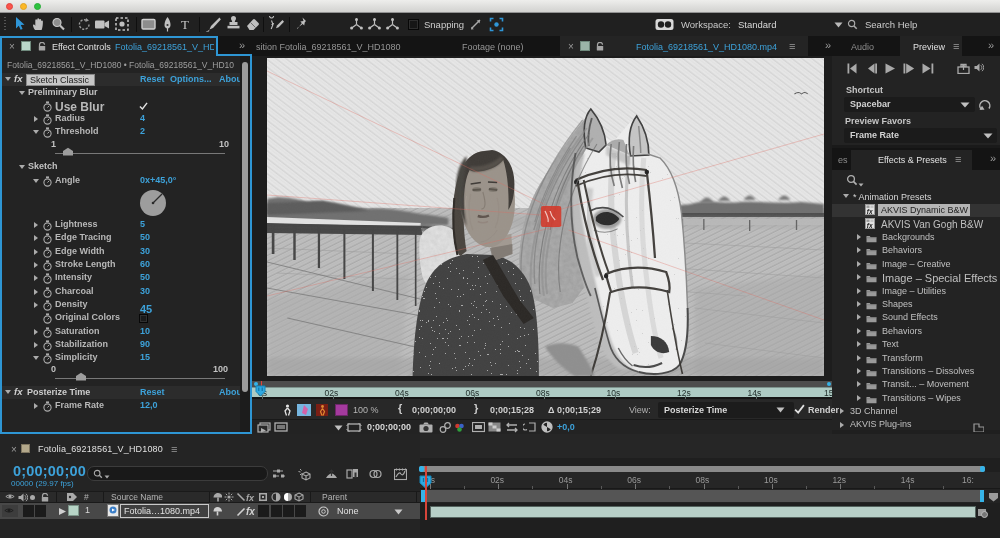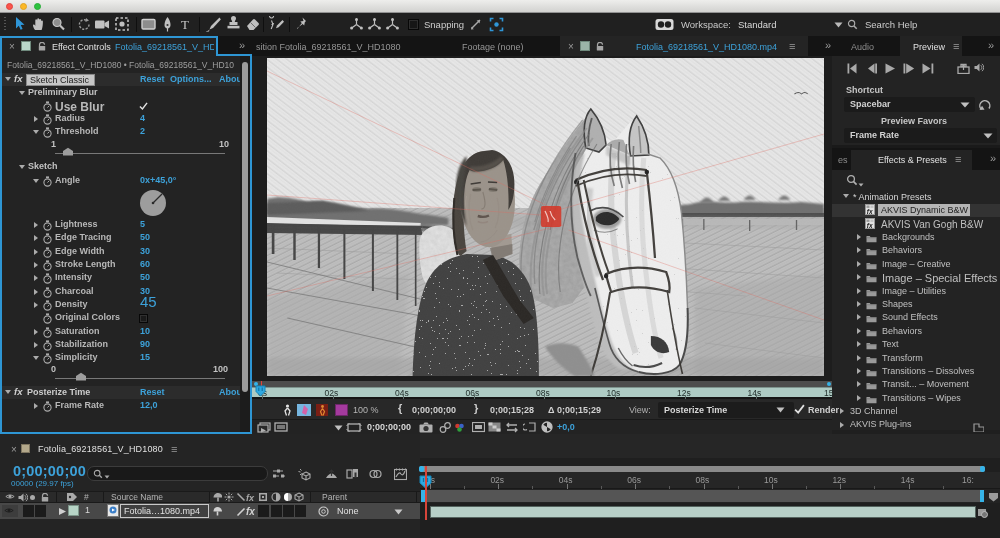--- a/index.html
+++ b/index.html
@@ -260,21 +260,21 @@
     </svg>
 <div class="t " style="left:55px;top:286.5px;font-size:9px;font-weight:bold;color:#b8b8b8;">Charcoal</div>
 <div class="t cy" style="left:140px;top:286.5px;font-size:9px;font-weight:bold;">30</div>
 <div class="a exr" style="left:34px;top:302px;"></div>
 <svg class="a" style="left:43px;top:300px;" width="9" height="11" viewBox="0 0 9 11">
       <circle cx="4.5" cy="6.5" r="3.6" fill="none" stroke="#ababab" stroke-width="1.1"></circle>
       <rect x="3" y="0.4" width="3" height="1.6" fill="#ababab"></rect>
       <line x1="4.5" y1="6.5" x2="6.3" y2="4.7" stroke="#ababab" stroke-width="1"></line>
     </svg>
 <div class="t " style="left:55px;top:300px;font-size:9px;font-weight:bold;color:#b8b8b8;">Density</div>
-<div class="t cy" style="left:140px;top:294px;font-size:15px;font-weight:normal;">45</div>
+<div class="t cy" style="left:140px;top:304px;font-size:11px;font-weight:bold;">45</div>
 <svg class="a" style="left:43px;top:313px;" width="9" height="11" viewBox="0 0 9 11">
       <circle cx="4.5" cy="6.5" r="3.6" fill="none" stroke="#ababab" stroke-width="1.1"></circle>
       <rect x="3" y="0.4" width="3" height="1.6" fill="#ababab"></rect>
       <line x1="4.5" y1="6.5" x2="6.3" y2="4.7" stroke="#ababab" stroke-width="1"></line>
     </svg>
 <div class="t " style="left:55px;top:313px;font-size:9px;font-weight:bold;color:#b8b8b8;">Original Colors</div>
 <div class="a exr" style="left:34px;top:328.5px;"></div>
 <svg class="a" style="left:43px;top:326.5px;" width="9" height="11" viewBox="0 0 9 11">
       <circle cx="4.5" cy="6.5" r="3.6" fill="none" stroke="#ababab" stroke-width="1.1"></circle>
       <rect x="3" y="0.4" width="3" height="1.6" fill="#ababab"></rect>
@@ -360,21 +360,21 @@
 <div class="t " style="left:846px;top:86px;font-size:9px;font-weight:bold;color:#c6c6c6;">Shortcut</div>
 <div class="a" style="left:844px;top:97px;width:131px;height:15px;background:#1b1b1b;border-radius:2px;"></div>
 <div class="t " style="left:850px;top:100px;font-size:9px;font-weight:bold;color:#d2d2d2;">Spacebar</div>
 <svg class="a" style="left:960px;top:102px;" width="10" height="6" viewBox="0 0 10 6">
       <path d="M0.5 0.5 h9 l-4.5 5z" fill="#c0c0c0"></path>
     </svg>
 <svg class="a" style="left:978px;top:99px;" width="14" height="13" viewBox="0 0 14 13">
       <path d="M3.5 10.5 a5 5 0 1 1 7.5 -1" fill="none" stroke="#b5b5b5" stroke-width="1.5"></path>
       <path d="M1.5 10.8 h5 l-2.5 -4z" fill="#b5b5b5"></path>
     </svg>
-<div class="t " style="left:845px;top:117px;font-size:9px;font-weight:bold;color:#c6c6c6;margin-left:36px;">Preview Favors</div>
+<div class="t " style="left:845px;top:117px;font-size:9px;font-weight:bold;color:#c6c6c6;">Preview Favors</div>
 <div class="a" style="left:844px;top:128px;width:153px;height:15px;background:#1b1b1b;border-radius:2px;"></div>
 <div class="t " style="left:850px;top:131px;font-size:9px;font-weight:bold;color:#d2d2d2;">Frame Rate</div>
 <svg class="a" style="left:983px;top:133px;" width="10" height="6" viewBox="0 0 10 6">
       <path d="M0.5 0.5 h9 l-4.5 5z" fill="#c0c0c0"></path>
     </svg>
 <div class="a" style="left:832px;top:148px;width:168px;height:22px;background:#141414;"></div>
 <div class="a" style="left:851px;top:150px;width:121px;height:20px;background:#232323;"></div>
 <div class="t " style="left:838px;top:156px;font-size:9px;color:#8d8d8d;">es</div>
 <div class="t " style="left:878px;top:156px;font-size:9px;color:#e0e0e0;">Effects &amp; Presets</div>
 <div class="t " style="left:955px;top:154px;font-size:11px;color:#9a9a9a;">≡</div>

